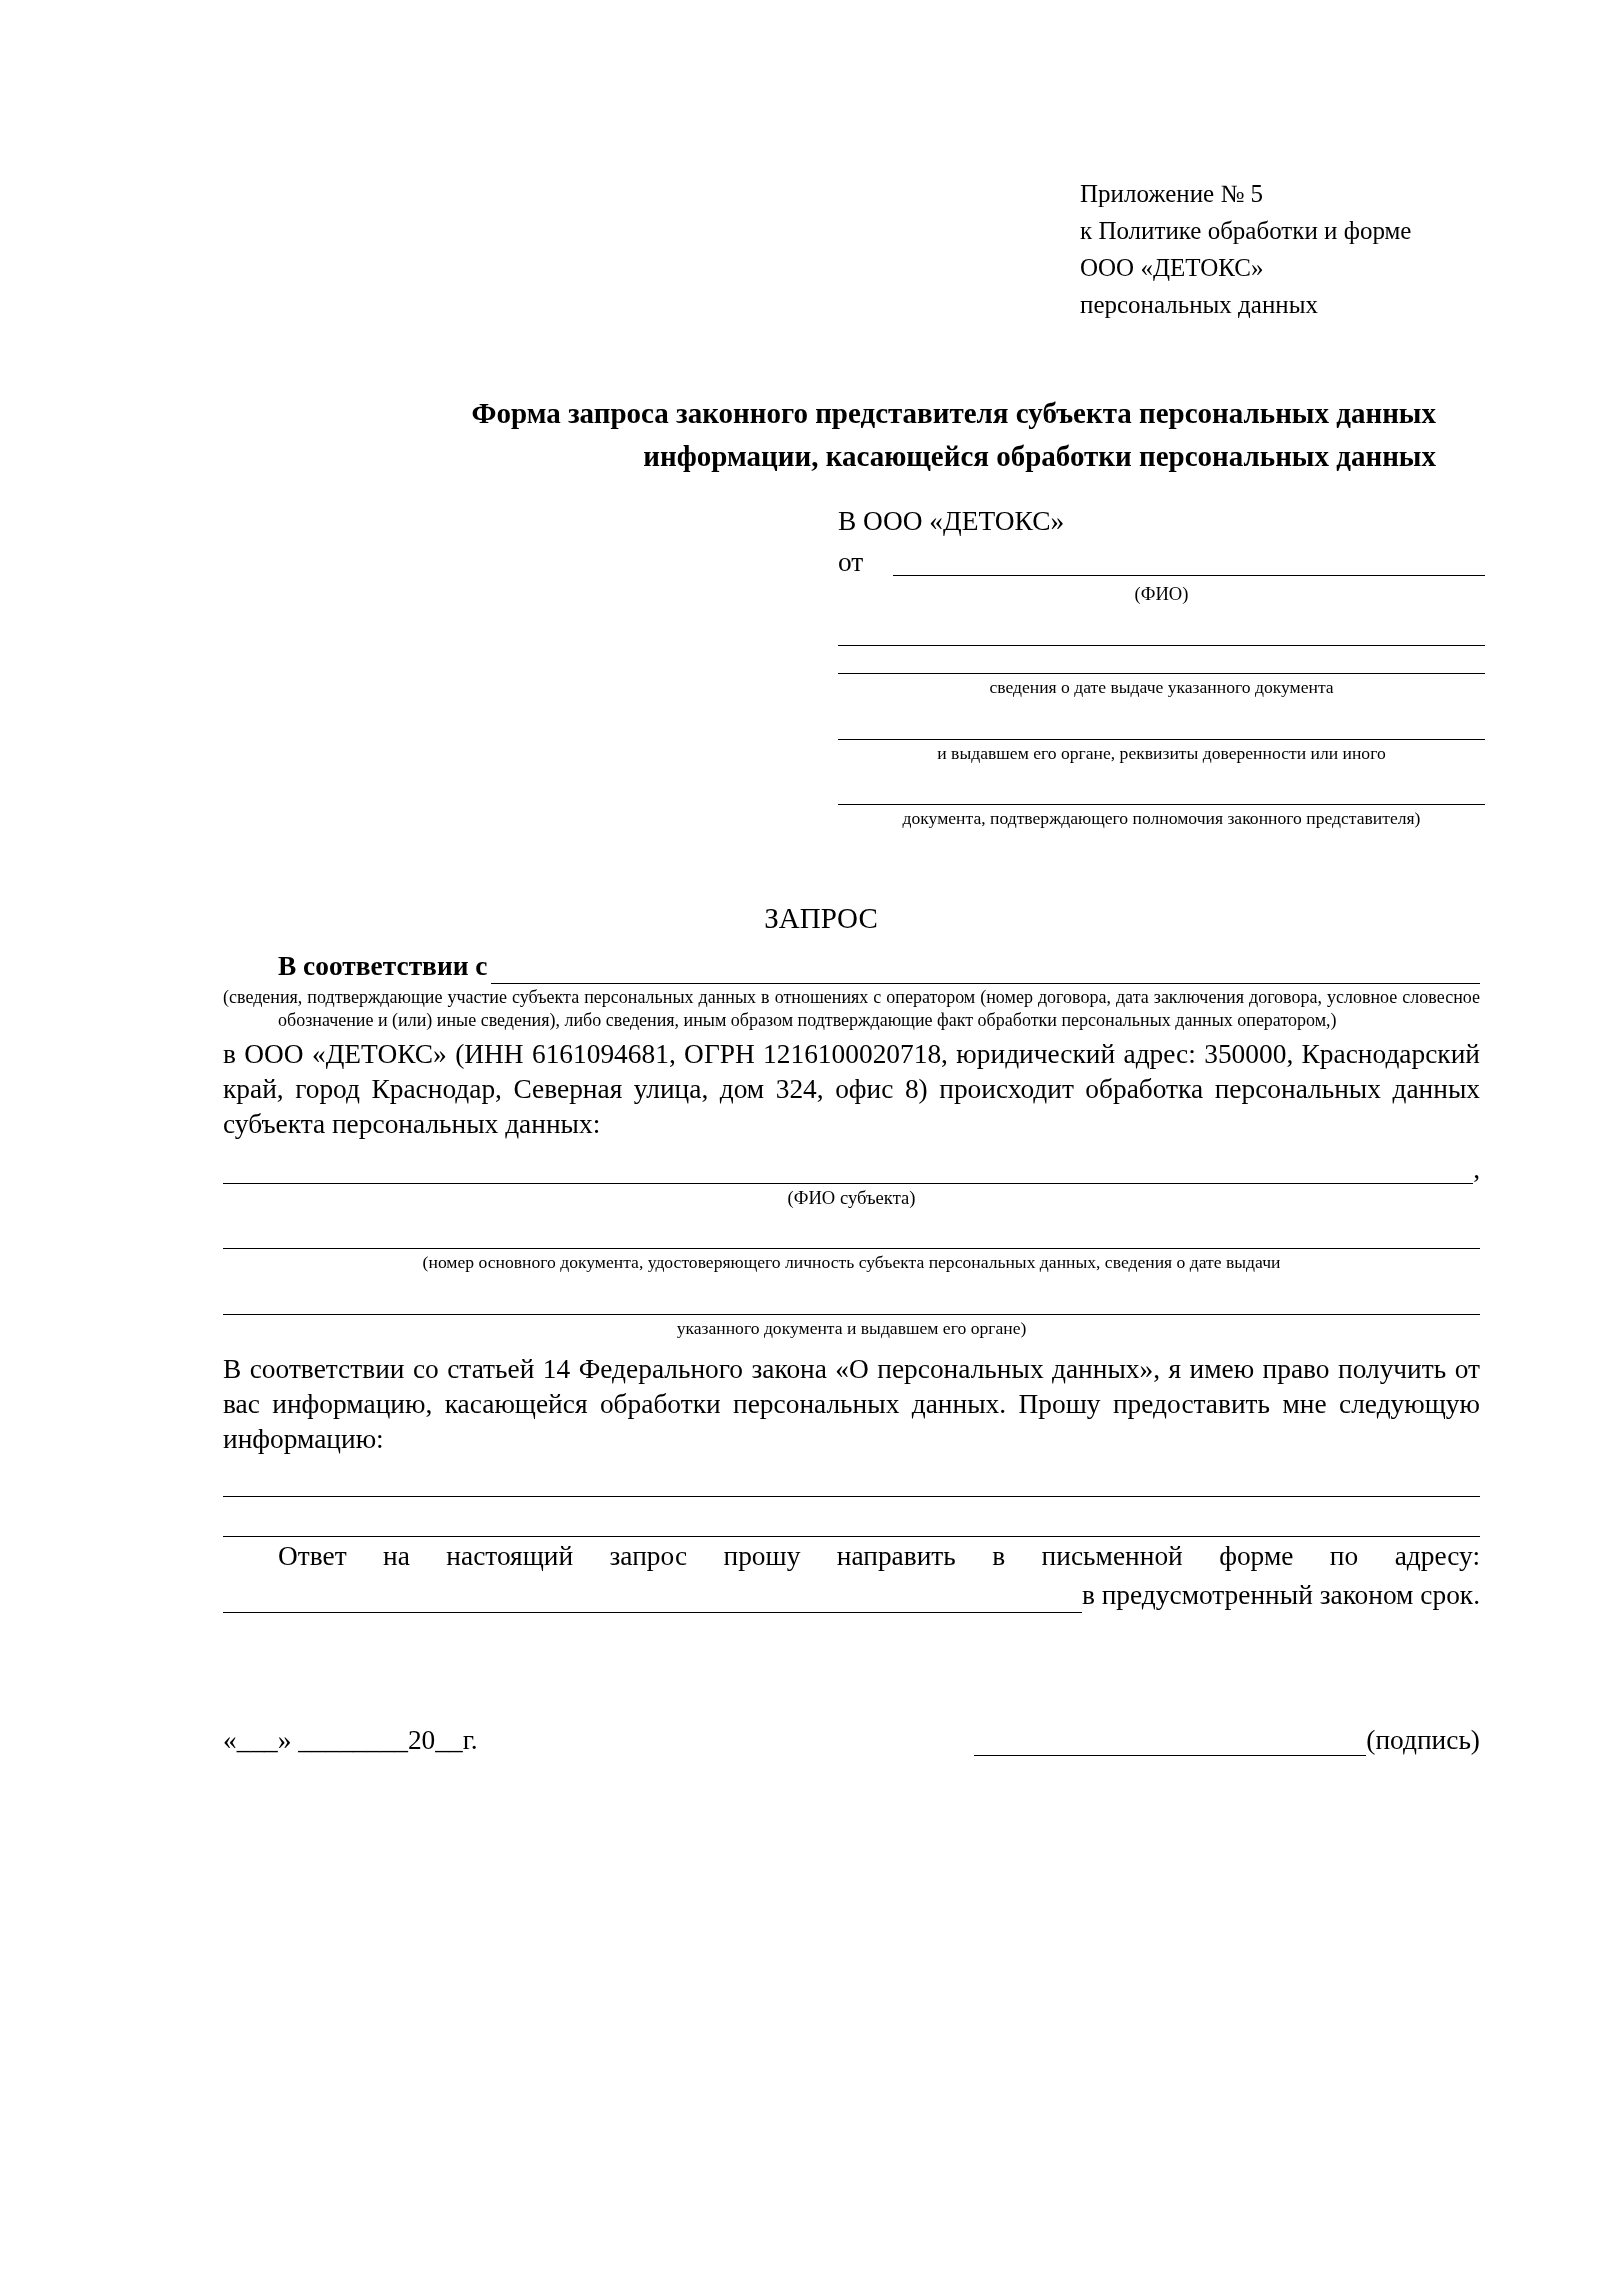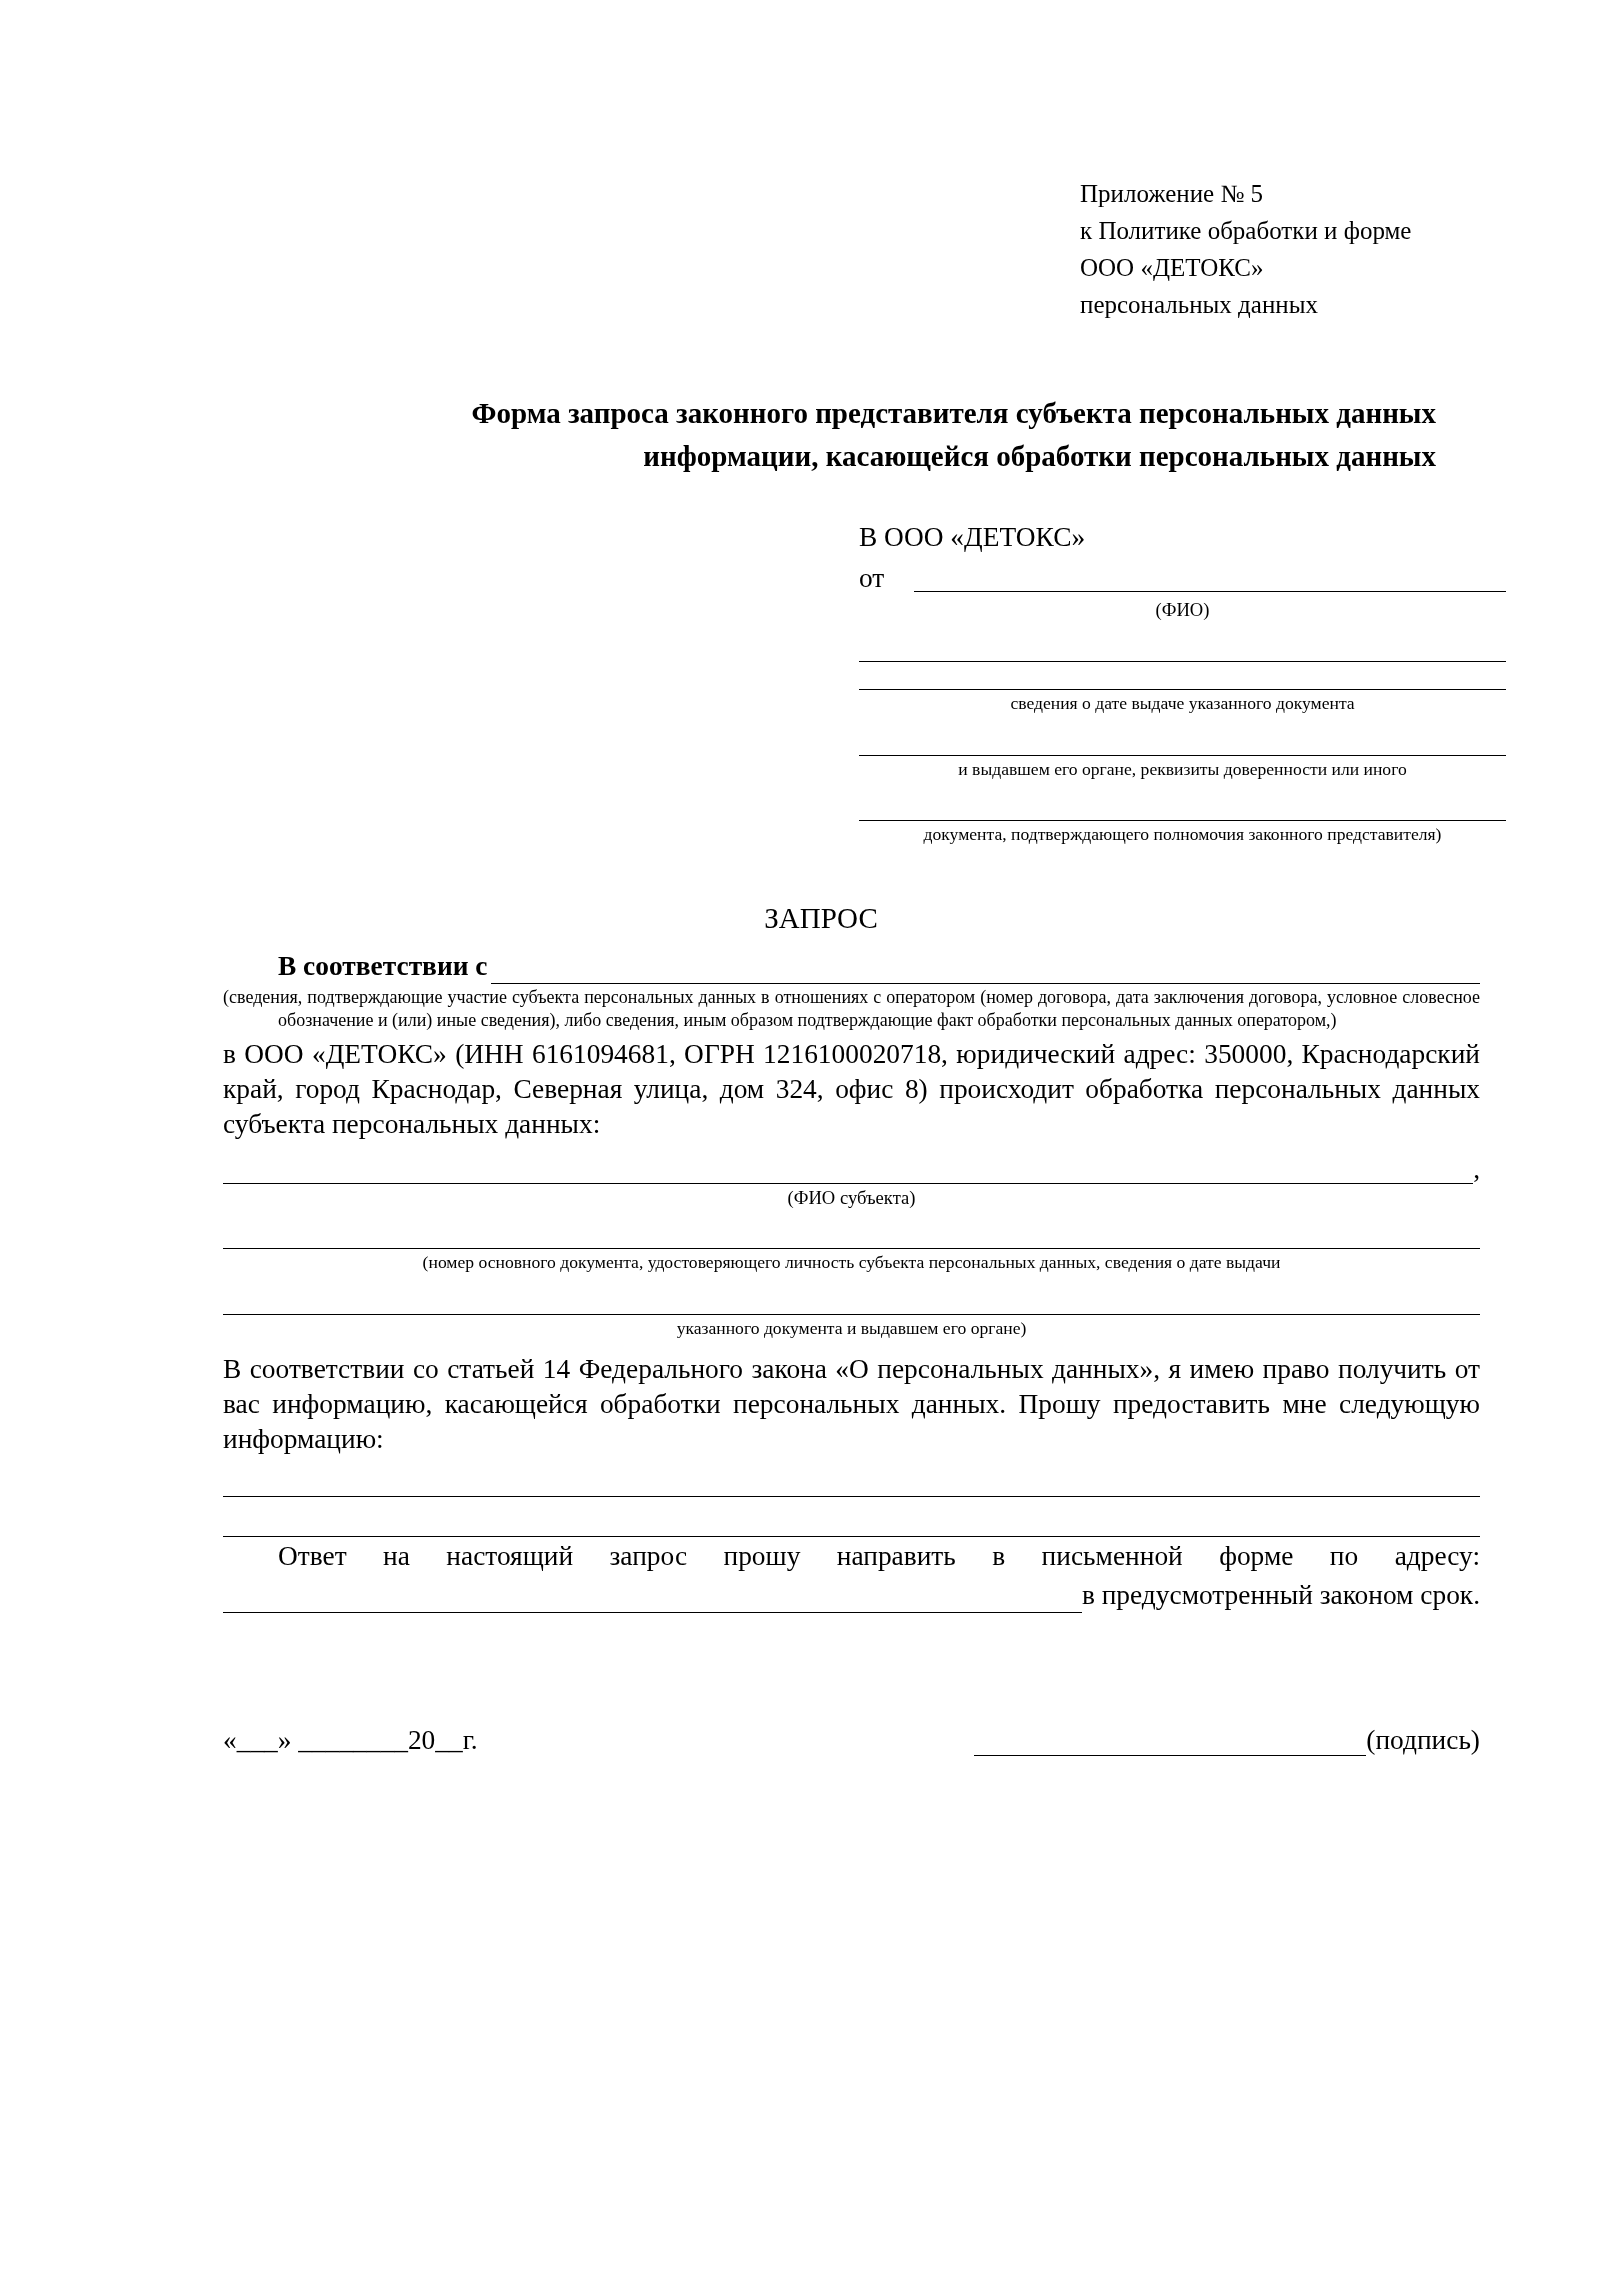--- a/index.html
+++ b/index.html
@@ -46,25 +46,24 @@
     text-align: right;
     font-weight: bold;
     font-size: 29px;
     line-height: 43px;
   }
 
   
   .addr-block {
     position: absolute;
     left: 838px;
-    top: 520px;
+    top: 504px;
     width: 647px;
     font-size: 27.4px;
     line-height: 35px;
-    margin-left: 21px;
   }
   .addr-line1 {
     margin-bottom: 5.9px;
   }
   .from-row {
     display: flex;
     align-items: center;
     white-space: nowrap;
     gap: 24px;
   }

